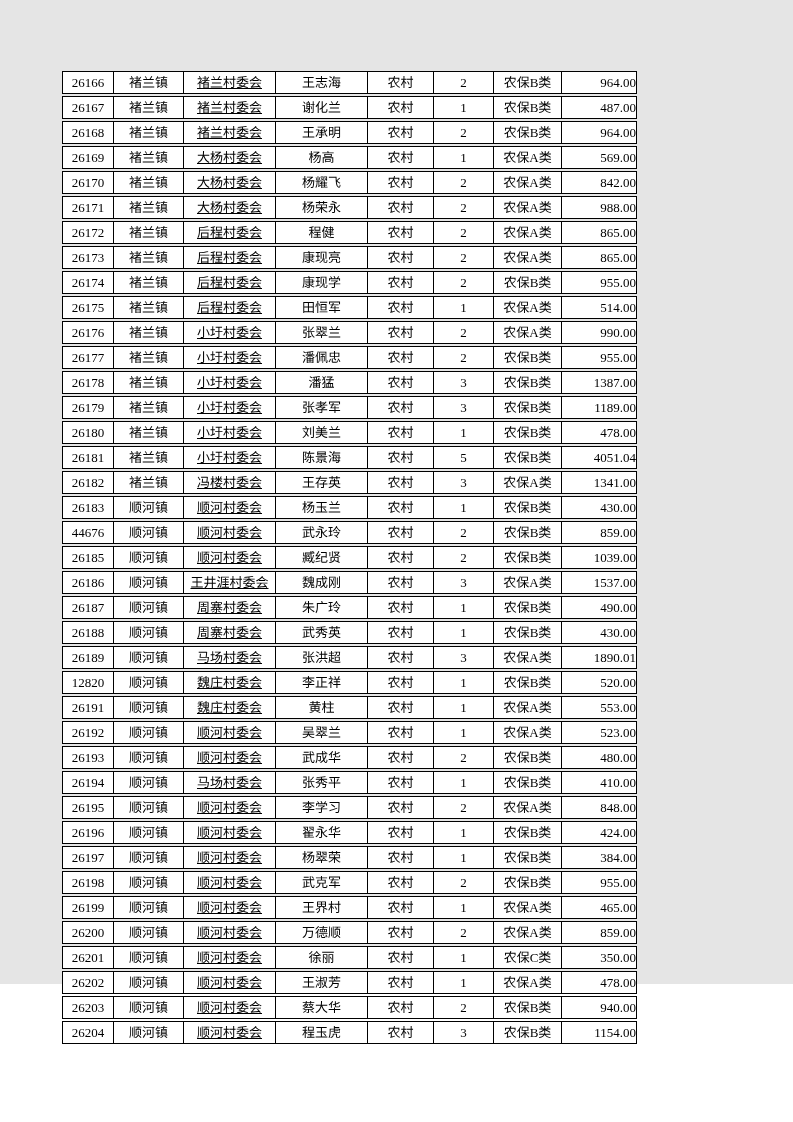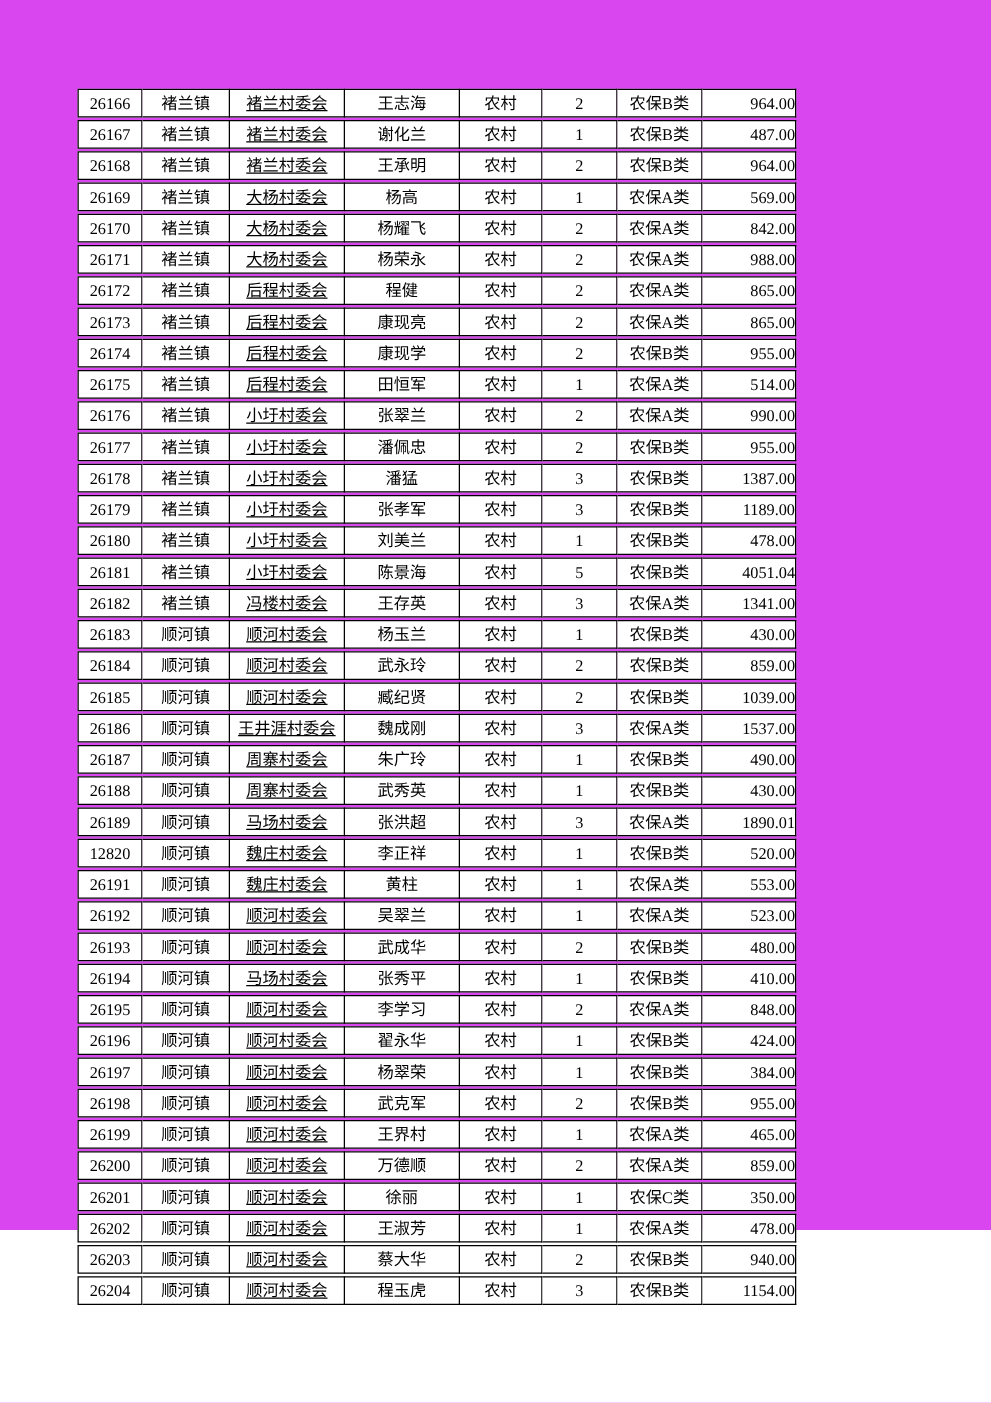--- a/index.html
+++ b/index.html
@@ -12,21 +12,21 @@
     height: 1122px;
     position: relative;
     font-family: "Liberation Serif", "DejaVu Serif", serif;
     color: #000000;
   }
   .page {
     position: absolute;
     left: 0; top: 0;
     width: 793px;
     height: 984px;
-    background: #d946ef;
+    background: #e5e5e5;
   }
   .roster {
     position: absolute;
     left: 62px;
     top: 71px;
   }
   .row {
     display: flex;
     height: 23px;
     margin-bottom: 2px;
@@ -233,21 +233,21 @@
         <div class="cell c0">26183</div>
         <div class="cell c1">顺河镇</div>
         <div class="cell c2">顺河村委会</div>
         <div class="cell c3">杨玉兰</div>
         <div class="cell c4">农村</div>
         <div class="cell c5">1</div>
         <div class="cell c6">农保B类</div>
         <div class="cell c7">430.00</div>
       </div>
       <div class="row">
-        <div class="cell c0">26184</div>
+        <div class="cell c0">44676</div>
         <div class="cell c1">顺河镇</div>
         <div class="cell c2">顺河村委会</div>
         <div class="cell c3">武永玲</div>
         <div class="cell c4">农村</div>
         <div class="cell c5">2</div>
         <div class="cell c6">农保B类</div>
         <div class="cell c7">859.00</div>
       </div>
       <div class="row">
         <div class="cell c0">26185</div>

